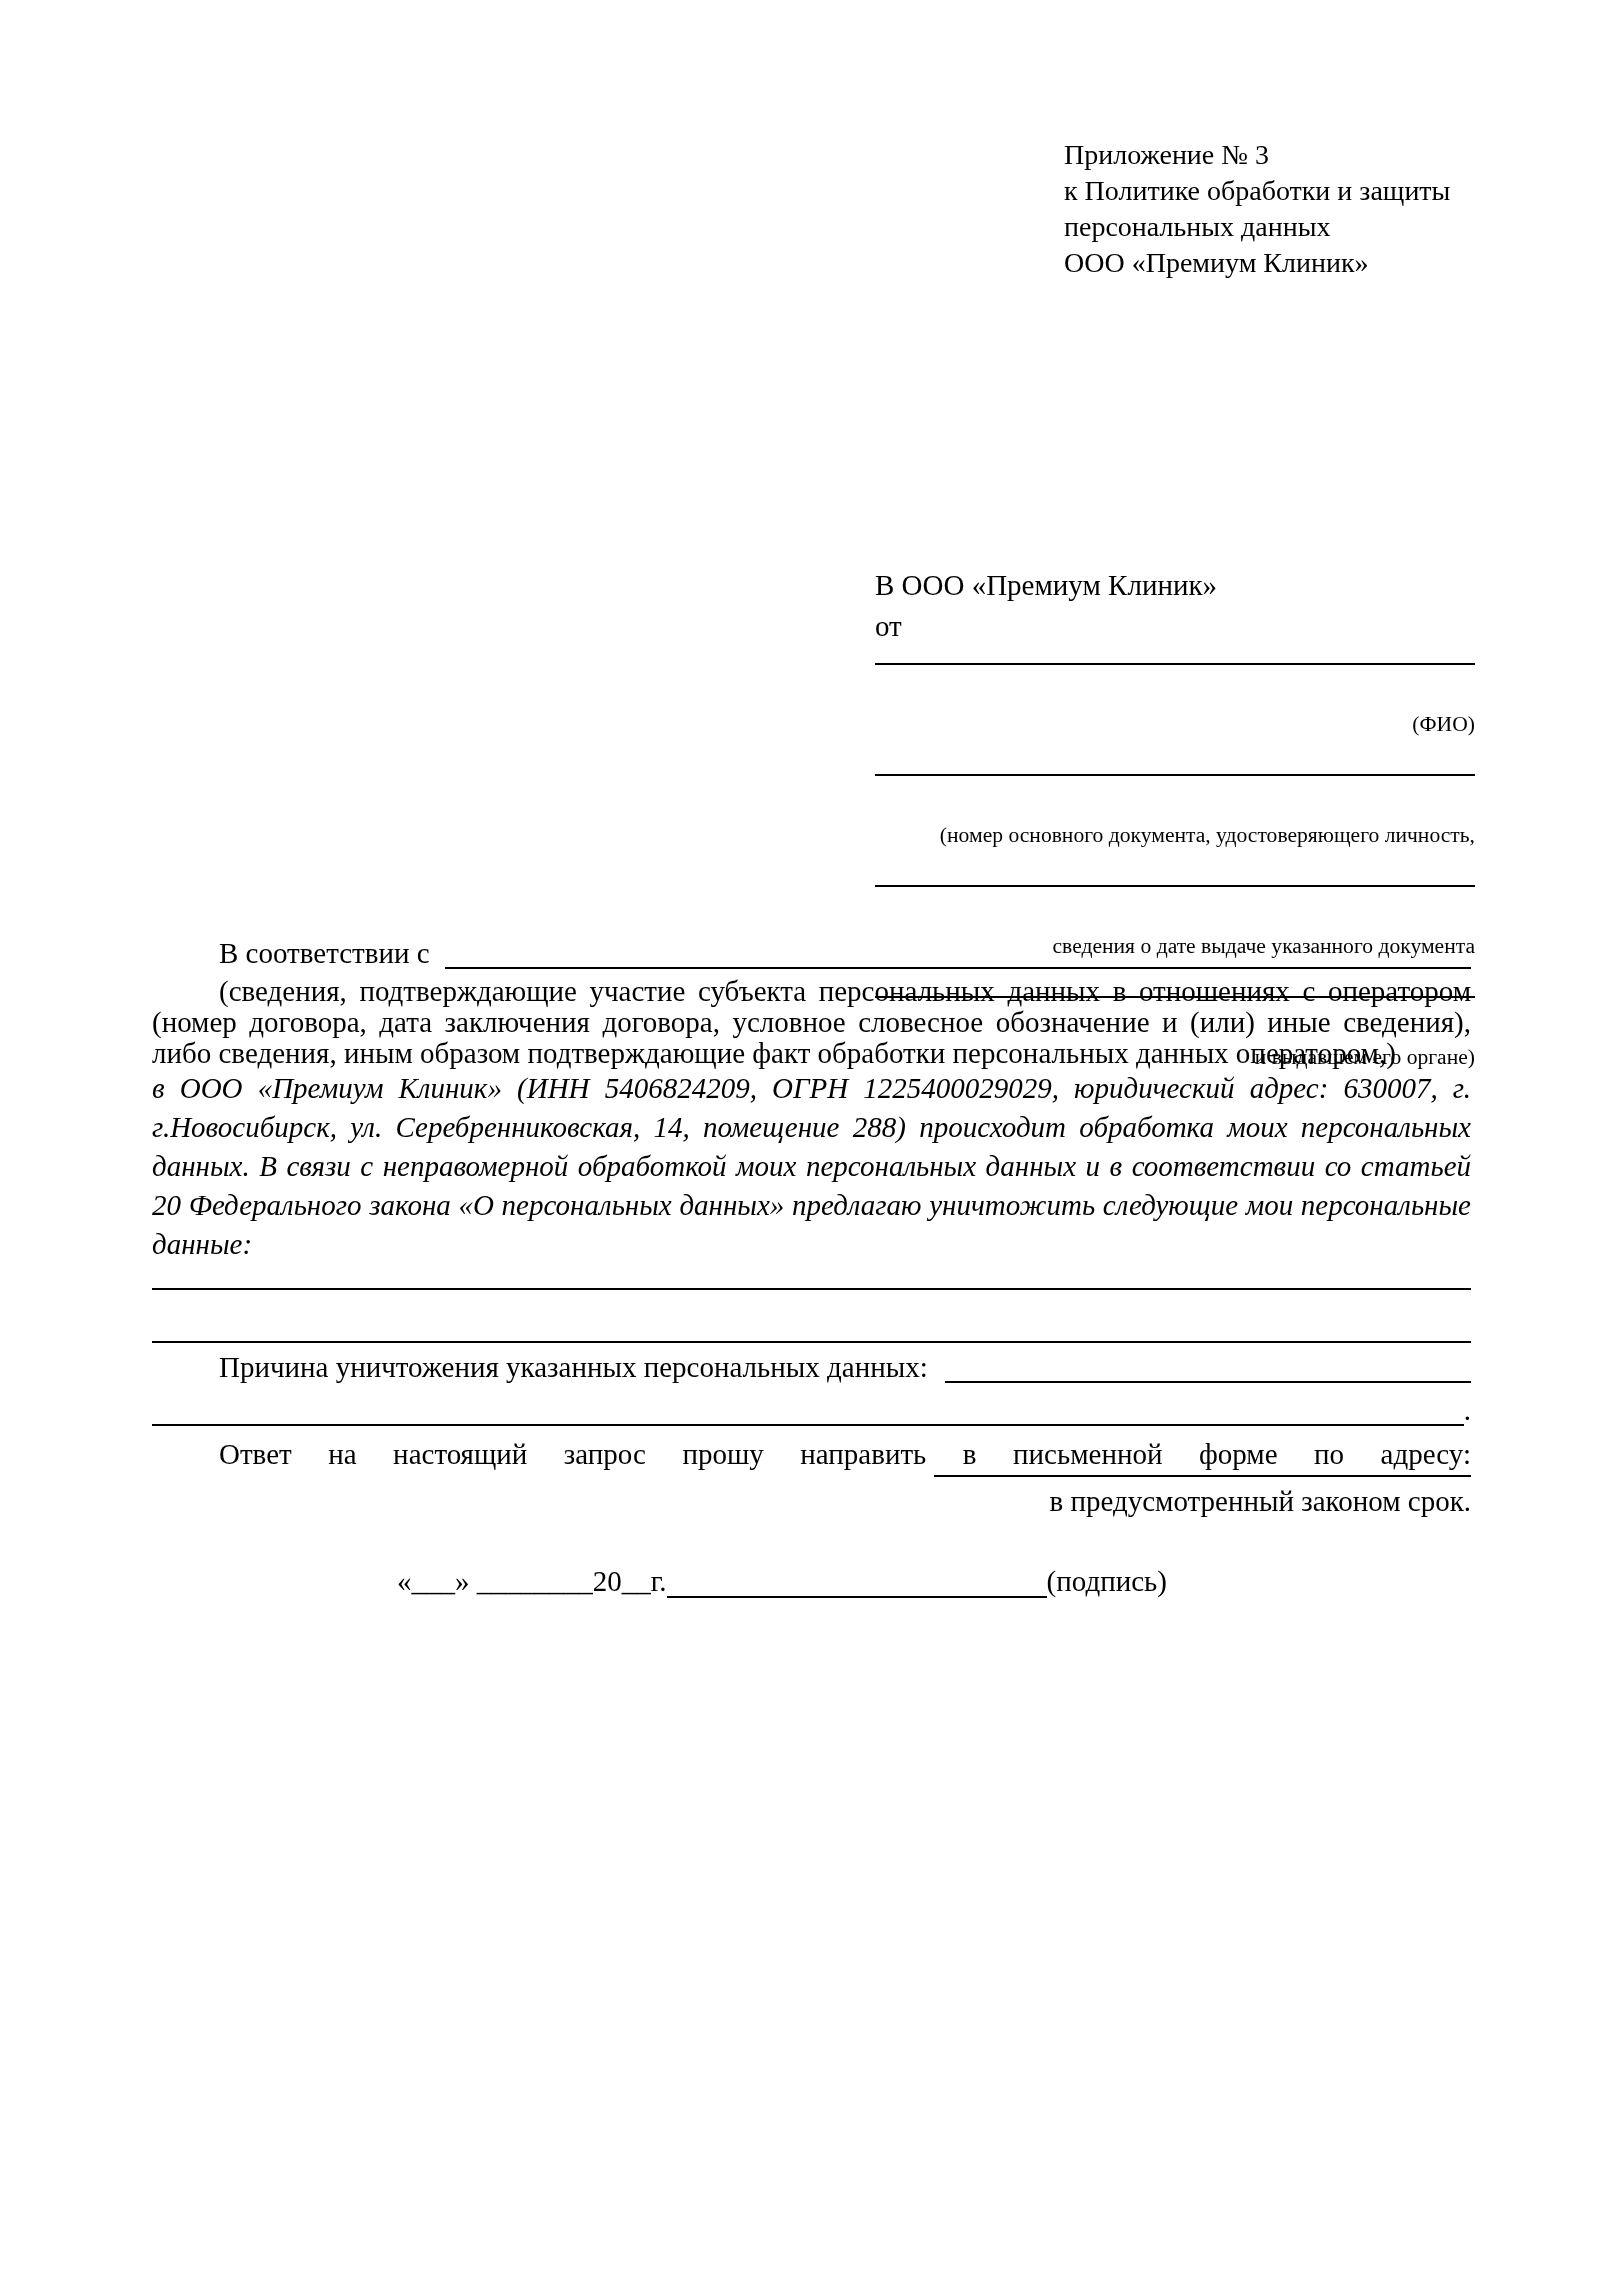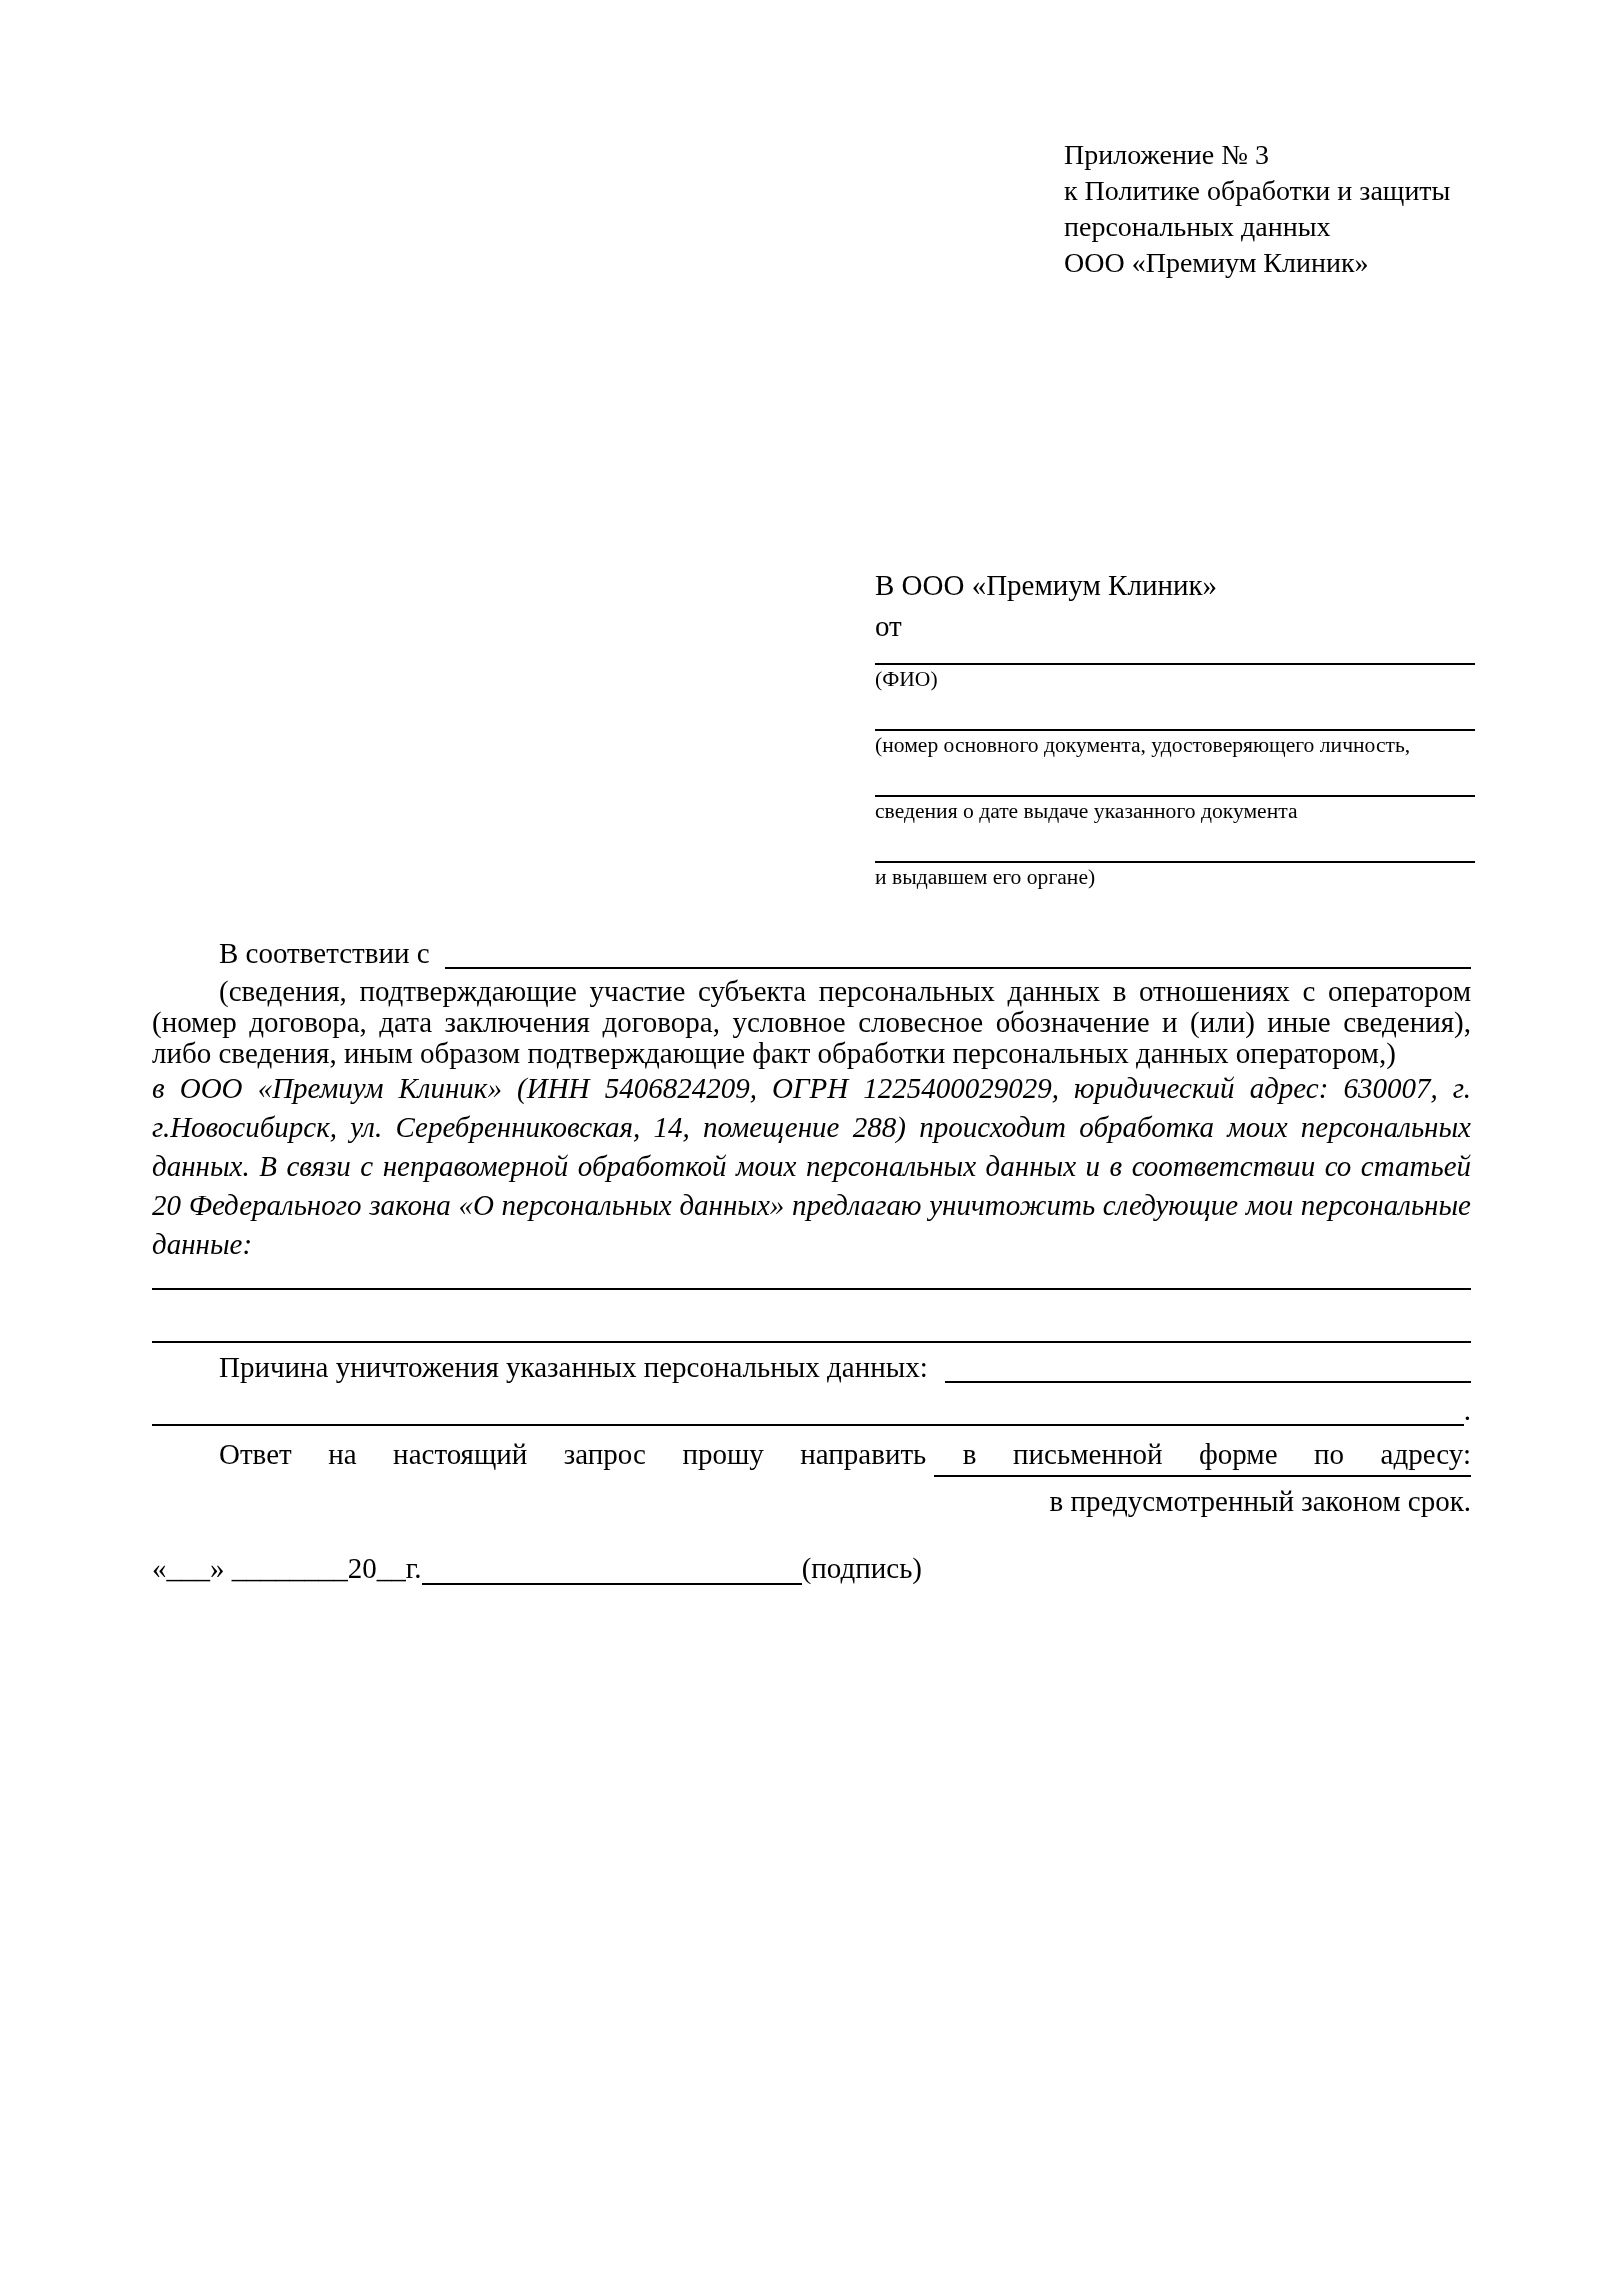--- a/index.html
+++ b/index.html
@@ -57,23 +57,24 @@
     white-space: nowrap;
   }
   .field-line {
     border-bottom: 2.9px solid #000;
     height: 35px;
   }
   .field-line.first {
     height: 15.7px;
   }
   .field-caption {
-    text-align: left;
+    text-align: right;
     font-size: 21.6px;
     line-height: 29px;
+    margin-top: 45px;
   }
 
   
   .main {
     position: absolute;
     left: 152px;
     top: 933px;
     width: 1319px;
     font-size: 29px;
   }
@@ -149,23 +150,23 @@
     align-items: flex-end;
     line-height: 41px;
     flex-direction: column;
   }
   .response-line2 .uline {
     width: 537px;
     margin-bottom: 4.9px;
   }
   .footer-row {
     display: flex;
-    justify-content: flex-start;
-    align-items: flex-end;
-    margin-top: 26px;
+    justify-content: center;
+    align-items: flex-end;
+    margin-top: 39px;
     line-height: 41px;
     padding-right: 59px;
   }
   .date-field {
     white-space: pre;
   }
   .signature {
     display: flex;
     align-items: flex-end;
   }

